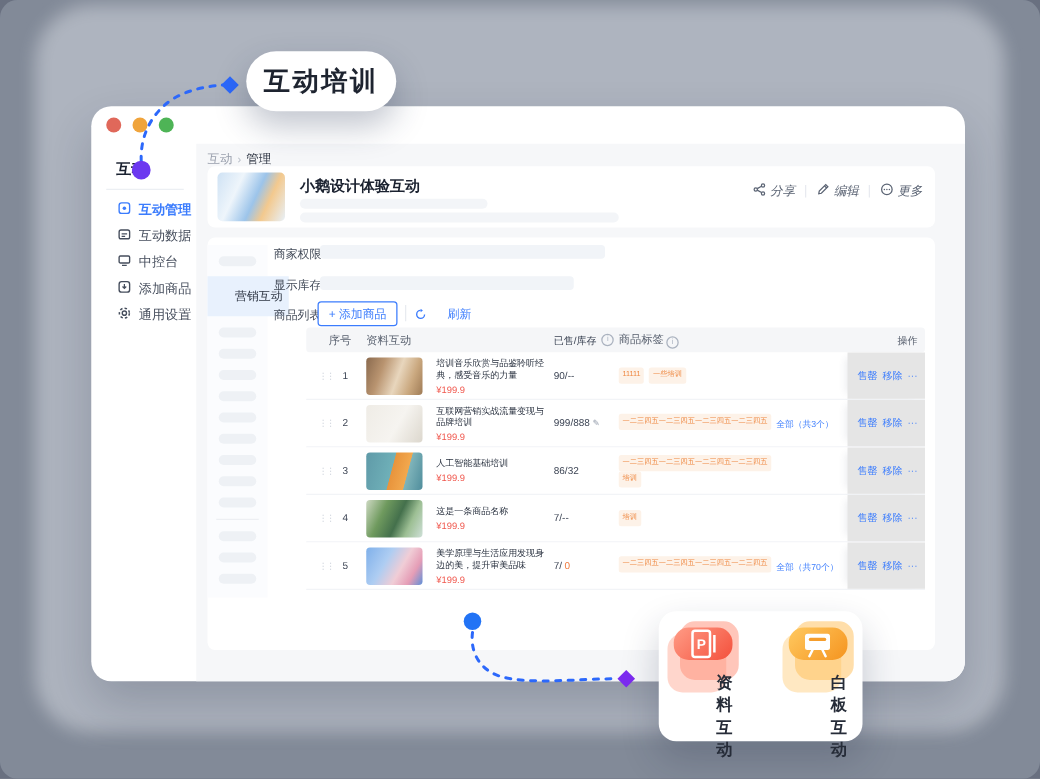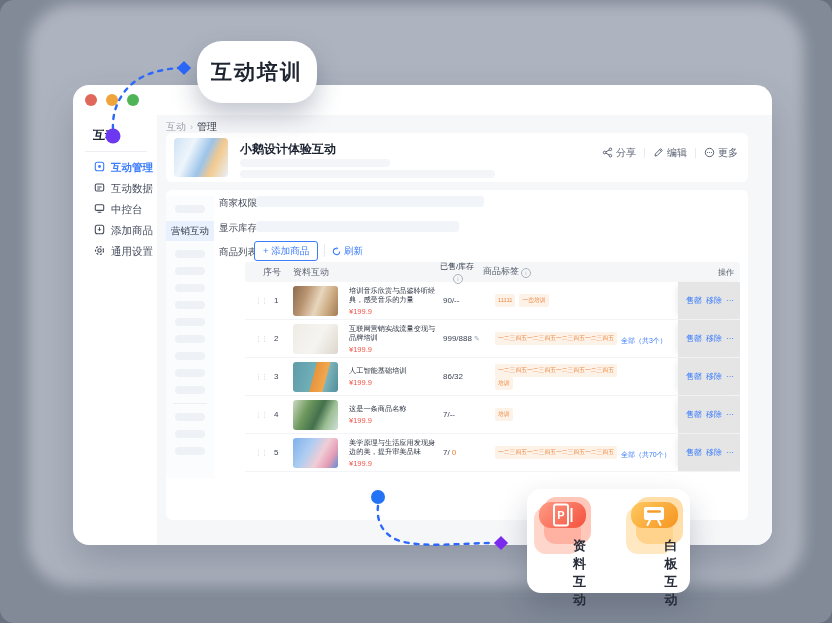--- a/index.html
+++ b/index.html
@@ -32,38 +32,38 @@
   .breadcrumb .sep{margin:0 4px;color:#b6bcc6;font-size:9px;}
   .breadcrumb .cur{color:#343b48;}
 
   .header-card{position:absolute;left:9px;top:18px;width:582px;height:49px;background:#fff;border-radius:6px;}
   .hc-thumb{position:absolute;left:8px;top:5px;width:54px;height:39px;border-radius:4px;
             background:linear-gradient(115deg,#cfe2f4 0%,#eef5fb 30%,#9cc4ea 55%,#f3c98e 72%,#e8f1f9 100%);}
   .hc-title{position:absolute;left:74px;top:8px;font-size:12px;font-weight:bold;color:#1b2230;}
   .hc-bar{position:absolute;left:74px;height:8px;border-radius:4px;background:#f3f5f8;}
   .hc-actions{position:absolute;right:10px;top:13px;display:flex;align-items:center;gap:8px;
               font-size:10px;color:#5a6373;}
-  .hc-btn{display:flex;align-items:center;gap:3px;cursor:pointer;}
+  .hc-btn{display:flex;align-items:flex-start;gap:3px;cursor:pointer;font-style:italic;}
   .hc-sep{width:1px;height:10px;background:#e8eaf0;}
 
   .main-card{position:absolute;left:9px;top:75px;width:582px;height:330px;background:#fff;border-radius:6px;}
   .mini-col{position:absolute;left:0;top:6px;width:48px;height:282px;background:#fbfcfe;}
   .mini-bar{width:30px;height:8px;border-radius:4px;background:#eef1f5;margin:9px auto 0 auto;}
   .mini-divider{width:34px;height:1px;background:#edeff3;margin:9px auto 0 auto;}
-  .mini-tab{width:48px;height:20px;margin-top:8px;background:#e8f1fd;color:#2c3442;font-size:9.5px;
-            display:flex;align-items:center;justify-content:center;cursor:pointer;}
+  .mini-tab{width:48px;height:32px;margin-top:8px;background:#e8f1fd;color:#2c3442;font-size:9.5px;
+            display:flex;align-items:center;justify-content:center;cursor:pointer;padding-left:17px;}
 
   .field-label{position:absolute;left:53px;font-size:9.5px;color:#434b59;}
   .field-bar{position:absolute;left:90px;height:11px;border-radius:3px;background:#f1f4f8;}
   .add-btn{position:absolute;left:88px;top:51px;height:18px;padding:0 8px;border:1px solid #3b7cfd;
            border-radius:3px;background:#fff;color:#3b7cfd;font-size:9.5px;display:flex;
            align-items:center;gap:3px;cursor:pointer;}
   .tool-sep{position:absolute;left:158px;top:54px;width:1px;height:13px;background:#e8ebf0;}
   .refresh{position:absolute;left:166px;top:55px;font-size:9.5px;color:#3b7cfd;display:flex;
-           align-items:center;gap:3px;cursor:pointer;}
+           align-items:center;gap:17px;cursor:pointer;}
 
   
   .table{position:absolute;left:79px;top:72px;width:495px;}
   .thead{display:flex;align-items:center;height:20px;background:#f5f6f8;border-radius:3px;
          font-size:9px;color:#5a6270;}
   .trow{display:flex;align-items:center;height:37px;border-bottom:1px solid #f2f4f7;background:#fff;}
   .c-no{width:48px;display:flex;align-items:center;}
   .thead .c-no{padding-left:18px;box-sizing:border-box;}
   .drag{color:#c3c9d4;font-size:7px;letter-spacing:-1px;margin:0 7px 0 10px;cursor:grab;}
   .num{font-size:8px;color:#3c4454;}
@@ -89,21 +89,21 @@
          vertical-align:-1px;font-style:normal;}
 
   
   .thumb-0{background:linear-gradient(110deg,#8a6a4e 0%,#b99470 28%,#e8d6bd 55%,#caa87f 78%,#9f7b55 100%);}
   .thumb-1{background:linear-gradient(120deg,#efece6 0%,#f6f4f0 55%,#dcd7cd 100%);}
   .thumb-2{background:linear-gradient(105deg,#5f9aa8 0%,#6fb0b8 45%,#e8943c 46%,#f2a84e 70%,#7fb4ba 71%,#4f8d9c 100%);}
   .thumb-3{background:linear-gradient(115deg,#cdd9c2 0%,#6f9a5e 30%,#44704c 55%,#9dbf94 75%,#cfe0d8 100%);}
   .thumb-4{background:linear-gradient(120deg,#7fb0ea 0%,#aecdf2 35%,#f0cdd6 60%,#e59db6 80%,#5e8fd8 100%);}
 
   
-  .tooltip{position:absolute;left:197px;top:41px;width:120px;height:62px;background:#fff;
+  .tooltip{position:absolute;left:197px;top:41px;width:120px;height:48px;background:#fff;
            border-radius:25px;box-shadow:0 12px 26px rgba(32,48,80,.28);display:flex;
            align-items:center;justify-content:center;font-size:21px;font-weight:bold;
            color:#1e2430;letter-spacing:2px;z-index:30;}
 
   
   .float-card{position:absolute;left:527px;top:489px;width:163px;height:104px;background:#fff;
               border-radius:14px;box-shadow:0 14px 30px rgba(26,38,62,.22);z-index:22;
               display:flex;justify-content:center;gap:20px;padding-top:13px;box-sizing:border-box;}
   .float-item{display:flex;flex-direction:column;align-items:center;cursor:pointer;}
   .tile{width:47px;height:47px;border-radius:12px;position:relative;display:flex;
@@ -253,21 +253,21 @@
               <path d="M5,0 L7,1.5 L5,3 Z" fill="#3b7cfd"></path>
             </svg>
           <span>刷新</span>
         </div>
 
         <div class="table">
           <div class="thead">
             <div class="c-no">序号</div>
             <div class="c-img"></div>
             <div class="c-name" style="margin-left:-56px;">资料互动</div>
-            <div class="c-sold" style="margin-left:44px;flex-direction:column;">
+            <div class="c-sold" style="margin-left:56px;">
                 <span>已售/库存</span>
                 <i class="i-ico">i</i>
               </div>
             <div class="c-tags"><span style="font-size:9px;">商品标签</span><i class="i-ico">i</i></div>
             <div class="c-act">操作</div>
           </div>
           <div id="tbody">
     <div class="trow">
       <div class="c-no">
         <span class="drag">⋮⋮</span>

